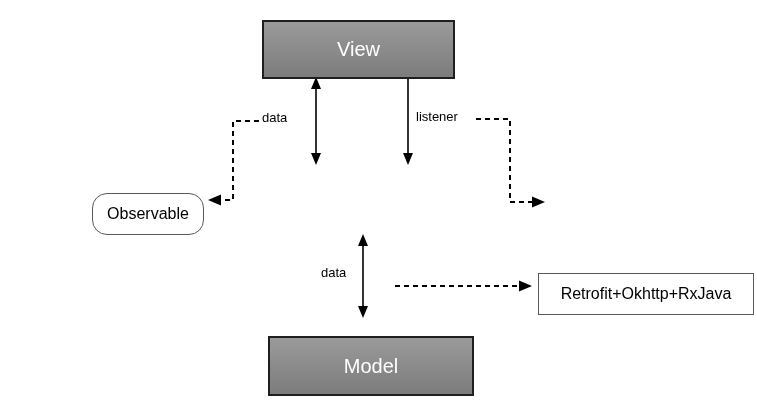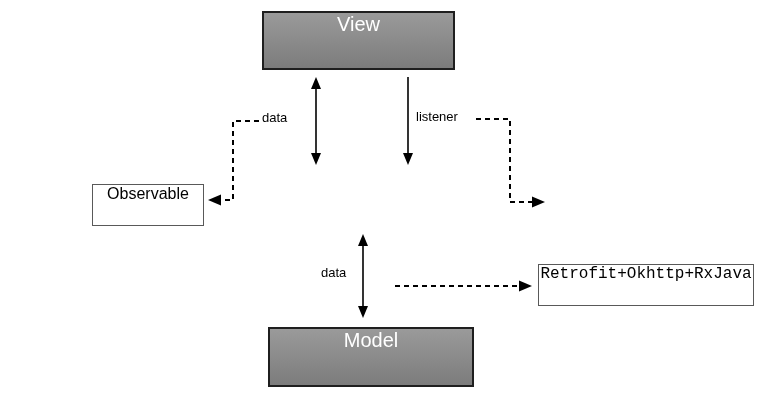--- a/index.html
+++ b/index.html
@@ -30,23 +30,24 @@
     stroke-dasharray: 5 4;
     fill: none;
   }
   .arrowhead {
     fill: var(--connector, #000000);
     stroke: none;
   }
   .node {
     position: absolute;
     display: flex;
-    align-items: flex-start;
+    align-items: center;
     justify-content: center;
     box-sizing: border-box;
+    margin-top: 9px;
   }
   .gray-node {
     background: linear-gradient(var(--node-fill-top, #9a9a9a), var(--node-fill-bottom, #7c7c7c));
     border: 2px solid var(--node-border, #1f1f1f);
     color: var(--node-text, #ffffff);
     font-size: 20px;
   }
   .plain-node {
     background: var(--background, #ffffff);
     border: 1px solid var(--plain-node-border, #595959);
@@ -56,23 +57,23 @@
   .edge-label {
     position: absolute;
     color: var(--plain-node-text, #000000);
     font-size: 13px;
     white-space: nowrap;
   }
   
   #node-view       { left: 262px; top: 11px;  width: 193px; height: 59px; }
   #node-viewmodel  { left: 268px; top: 168px; width: 190px; height: 63px; }
   #node-model      { left: 268px; top: 327px; width: 206px; height: 60px; }
-  #node-observable { left: 92px;  top: 184px; width: 112px; height: 42px; }
+  #node-observable { left: 92px;  top: 184px; width: 112px; height: 42px; border-radius: 15px; }
   #node-binding    { left: 549px; top: 179px; width: 181px; height: 43px; }
-  #node-retrofit   { left: 538px; top: 264px; width: 216px; height: 42px; font-family: Liberation Mono, monospace; }
+  #node-retrofit   { left: 538px; top: 264px; width: 216px; height: 42px; }
   
   #label-data-top    { left: 262px; top: 110px; }
   #label-listener    { left: 416px; top: 109px; }
   #label-data-bottom { left: 321px; top: 265px; }
 </style>
 </head>
 <body>
 
 <div id="canvas">
 

